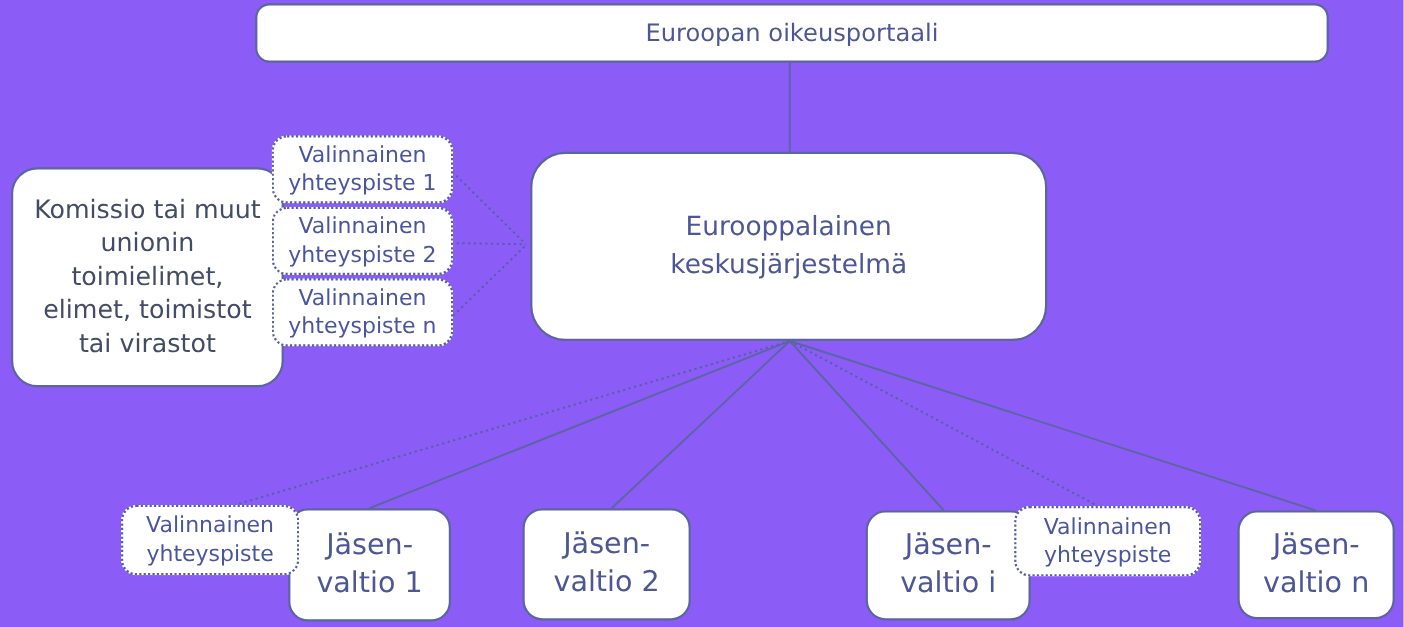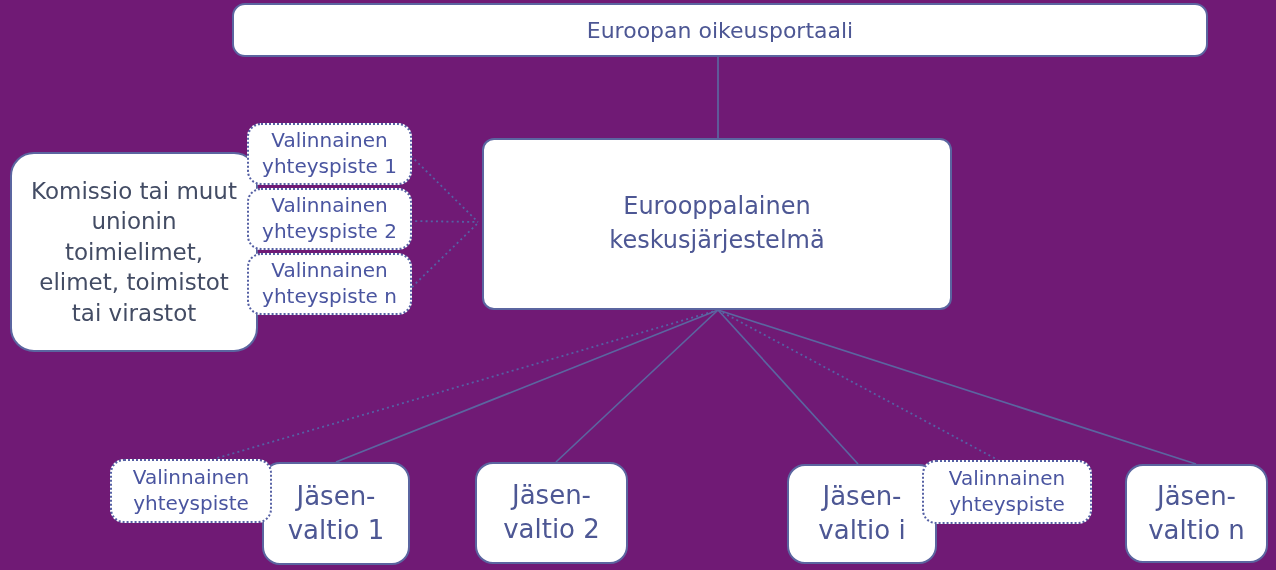--- a/index.html
+++ b/index.html
@@ -1,20 +1,20 @@
 <!DOCTYPE html>
 <html><head>
 <meta charset="utf-8">
 <style>
   html, body { margin: 0; padding: 0; background: #ffffff; }
   .canvas {
     position: relative;
     width: 1276px;
     height: 570px;
-    background: #701a75;
+    background: #8b5cf6;
     font-family: "DejaVu Sans", "Liberation Sans", sans-serif;
     overflow: hidden;
   }
   svg.edges {
     position: absolute;
     left: 0; top: 0;
     width: 1276px; height: 570px;
     z-index: 0;
   }
   .box {
@@ -40,21 +40,21 @@
     line-height: 1.28;
     z-index: 2;
   }
   .portal {
     left: 232px; top: 3px; width: 976px; height: 54px;
     border-radius: 13px;
     font-size: 22px;
   }
   .central {
     left: 482px; top: 138px; width: 470px; height: 172px;
-    border-radius: 12px;
+    border-radius: 32px;
     font-size: 24px;
     line-height: 1.4;
   }
   .commission {
     left: 10px; top: 152px; width: 248px; height: 200px;
     border-radius: 24px;
     font-size: 23px;
     line-height: 1.32;
     color: #434c64;
   }

